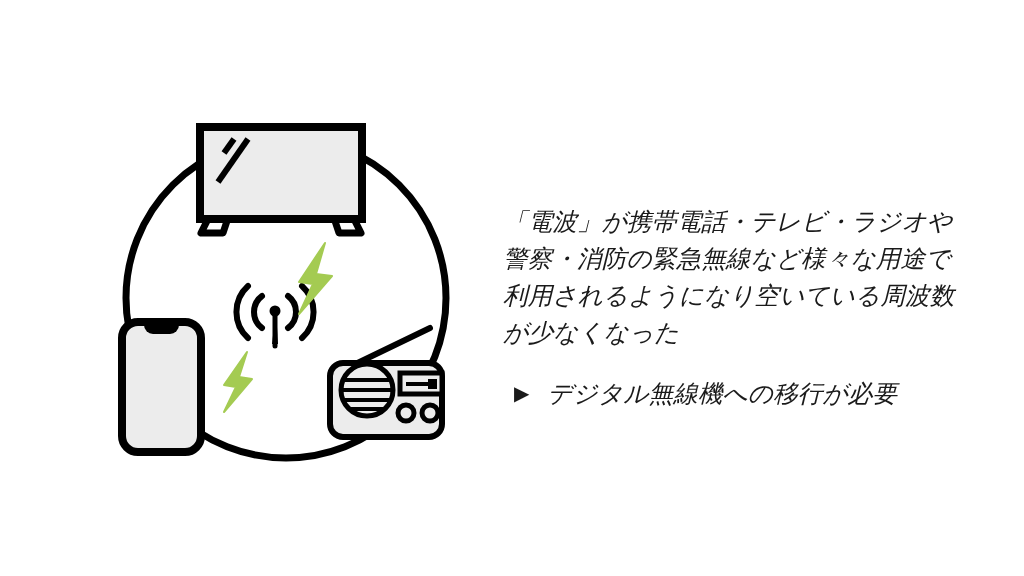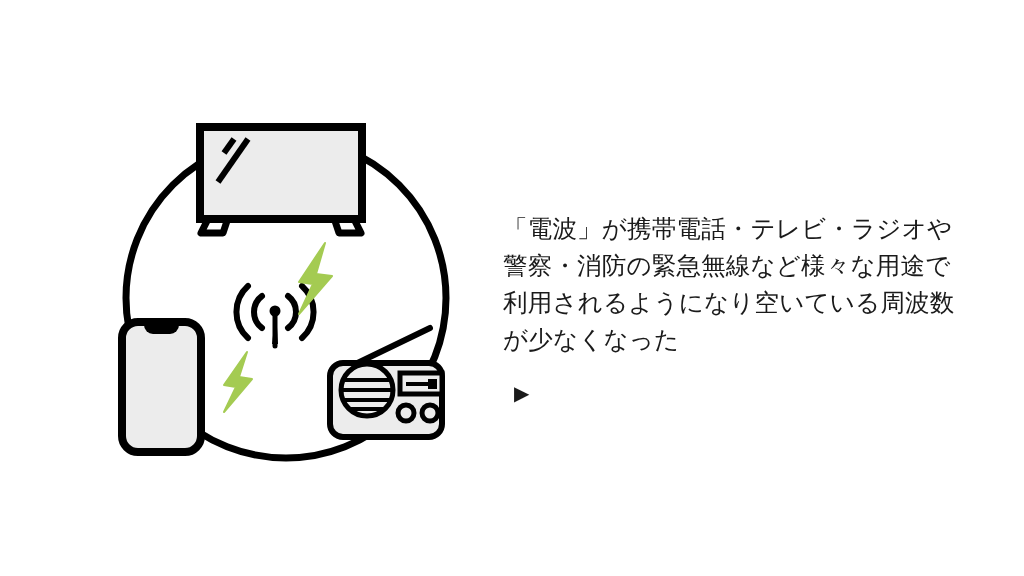--- a/index.html
+++ b/index.html
@@ -33,22 +33,23 @@
   #illustration svg {
     display: block;
     width: 370px;
     height: 370px;
   }
 
   
   #text-block {
     position: absolute;
     left: 503px;
-    top: 210px;
+    top: 203px;
     width: 470px;
+    font-style: italic;
   }
   .body-paragraph {
     margin: 0;
     font-size: 24.5px;
     line-height: 37px;
     letter-spacing: 0.2px;
     color: #1a1a1a;
     font-weight: 400;
     white-space: pre-line;
   }
@@ -144,16 +145,17 @@
   </div>
 
   <div id="text-block">
     <p class="body-paragraph">「電波」が携帯電話・テレビ・ラジオや
 警察・消防の緊急無線など様々な用途で
 利用されるようになり空いている周波数
 が少なくなった</p>
 
     <div class="bullet-row">
       <span class="bullet-marker">▶</span>
+      <span class="bullet-text">デジタル無線機への移行が必要</span>
     </div>
   </div>
 
 </div>
 
 </body></html>

